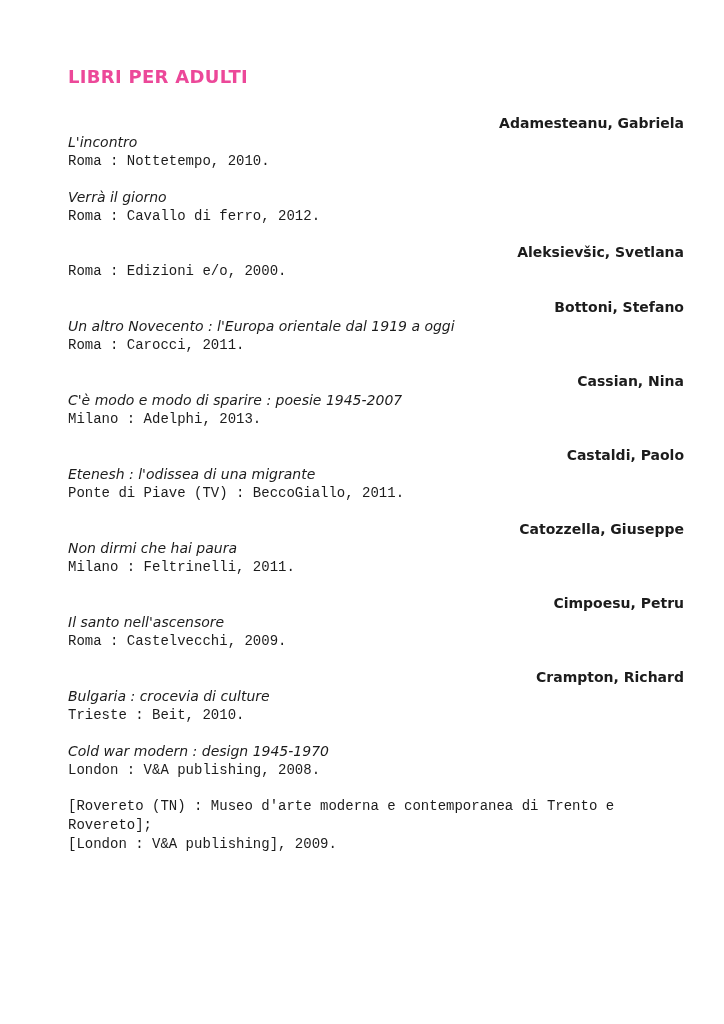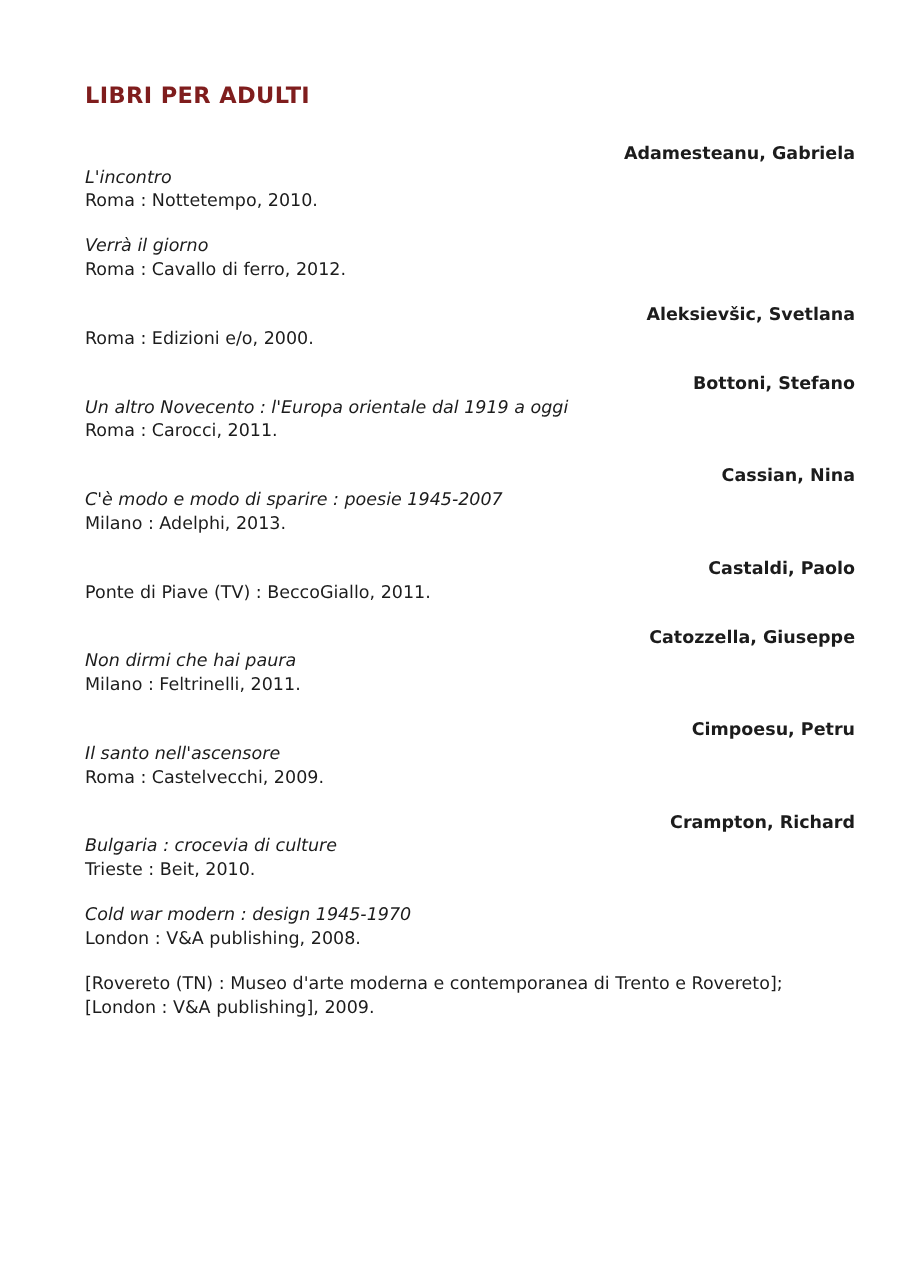--- a/index.html
+++ b/index.html
@@ -19,37 +19,38 @@
     width: 724px;
     height: 1024px;
     padding: 66px 40px 0 68px;
     background: #ffffff;
   }
   .doc-title {
     font-size: 18px;
     font-weight: bold;
     letter-spacing: 0.3px;
     margin: 0 0 27px 0;
-    color: #7f1d1d;
+    color: #ec4899;
   }
   .entry {
     font-size: 14px;
     line-height: 19px;
     margin: 0 0 17px 0;
   }
   .entry .author {
     font-weight: bold;
     text-align: right;
   }
   .entry .title {
     font-style: italic;
   }
   .entry .pub {
     font-style: normal;
     font-weight: normal;
+    font-family: Liberation Mono, monospace;
   }
 </style>
 </head>
 <body>
 
 <div class="page">
 
   <h1 class="doc-title">LIBRI PER ADULTI</h1>
 
   <div class="entry">
@@ -76,20 +77,21 @@
 
 
   <div class="entry">
     <div class="author">Cassian, Nina</div>
     <div class="title">C'è modo e modo di sparire : poesie 1945-2007</div>
     <div class="pub">Milano : Adelphi, 2013.</div>
   </div>
 
   <div class="entry">
     <div class="author">Castaldi, Paolo</div>
+    <div class="title">Etenesh : l'odissea di una migrante</div>
     <div class="pub">Ponte di Piave (TV) : BeccoGiallo, 2011.</div>
   </div>
 
   <div class="entry">
     <div class="author">Catozzella, Giuseppe</div>
     <div class="title">Non dirmi che hai paura</div>
     <div class="pub">Milano : Feltrinelli, 2011.</div>
   </div>
 
   <div class="entry">

